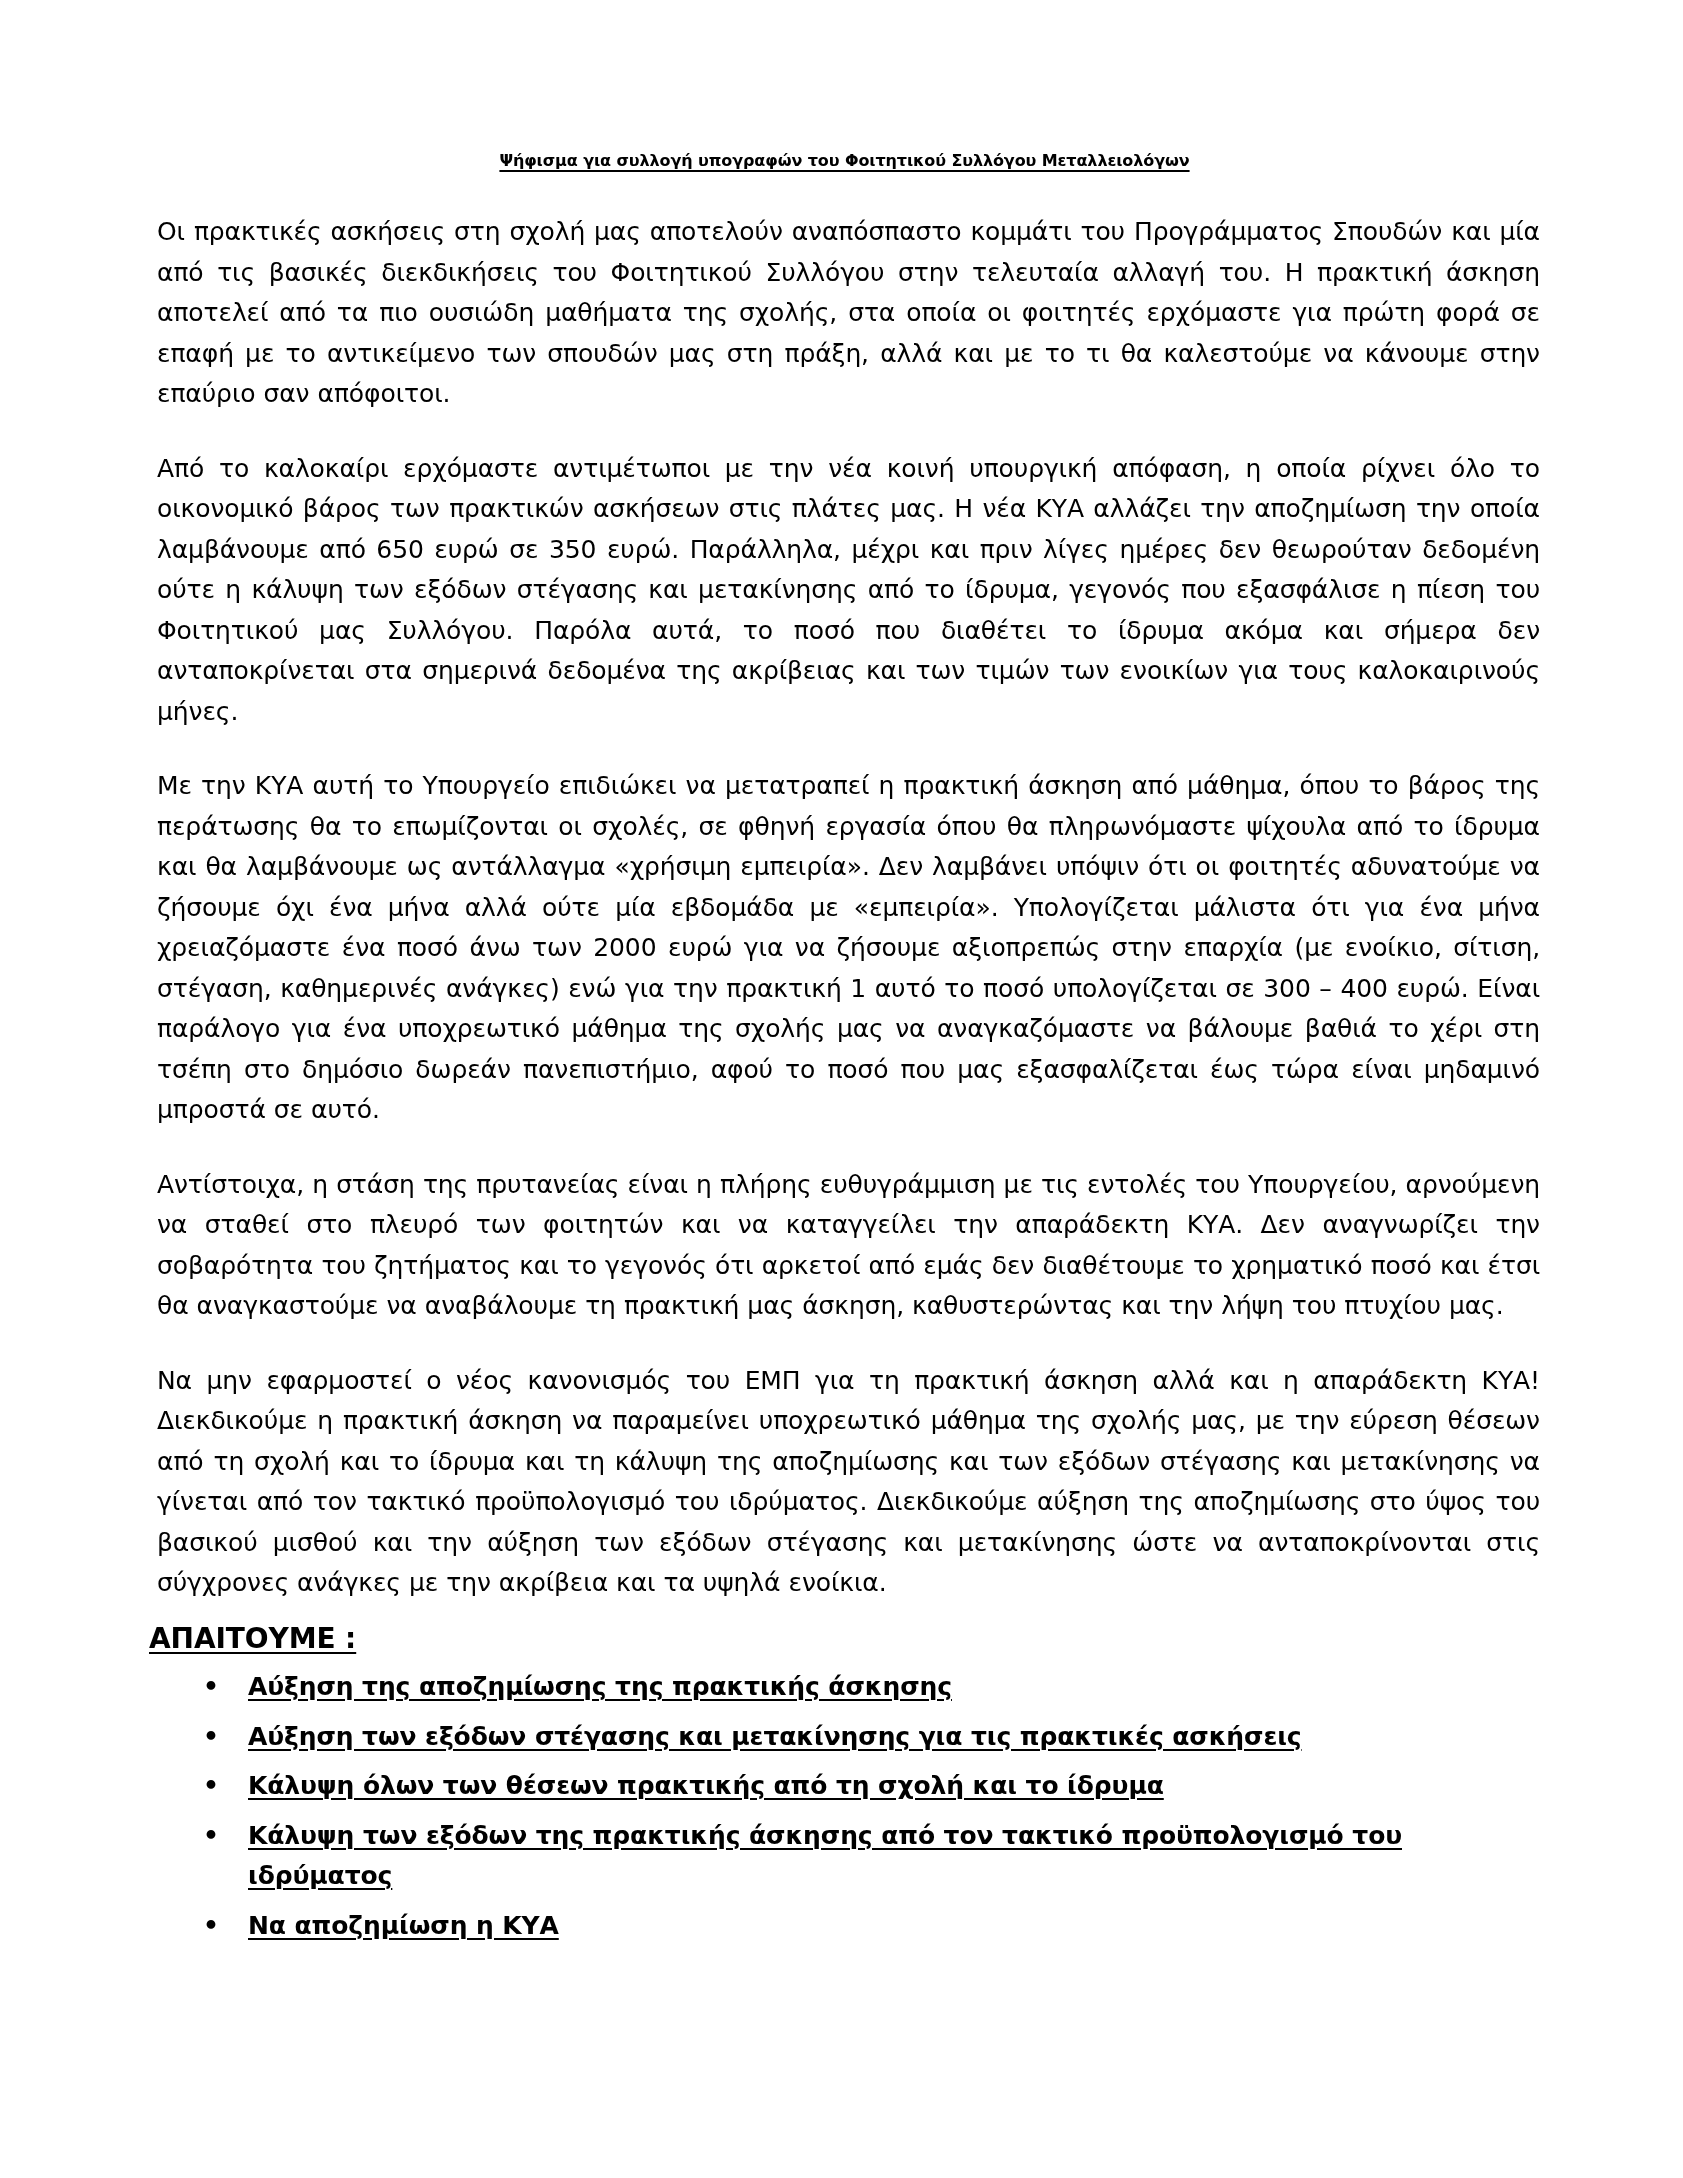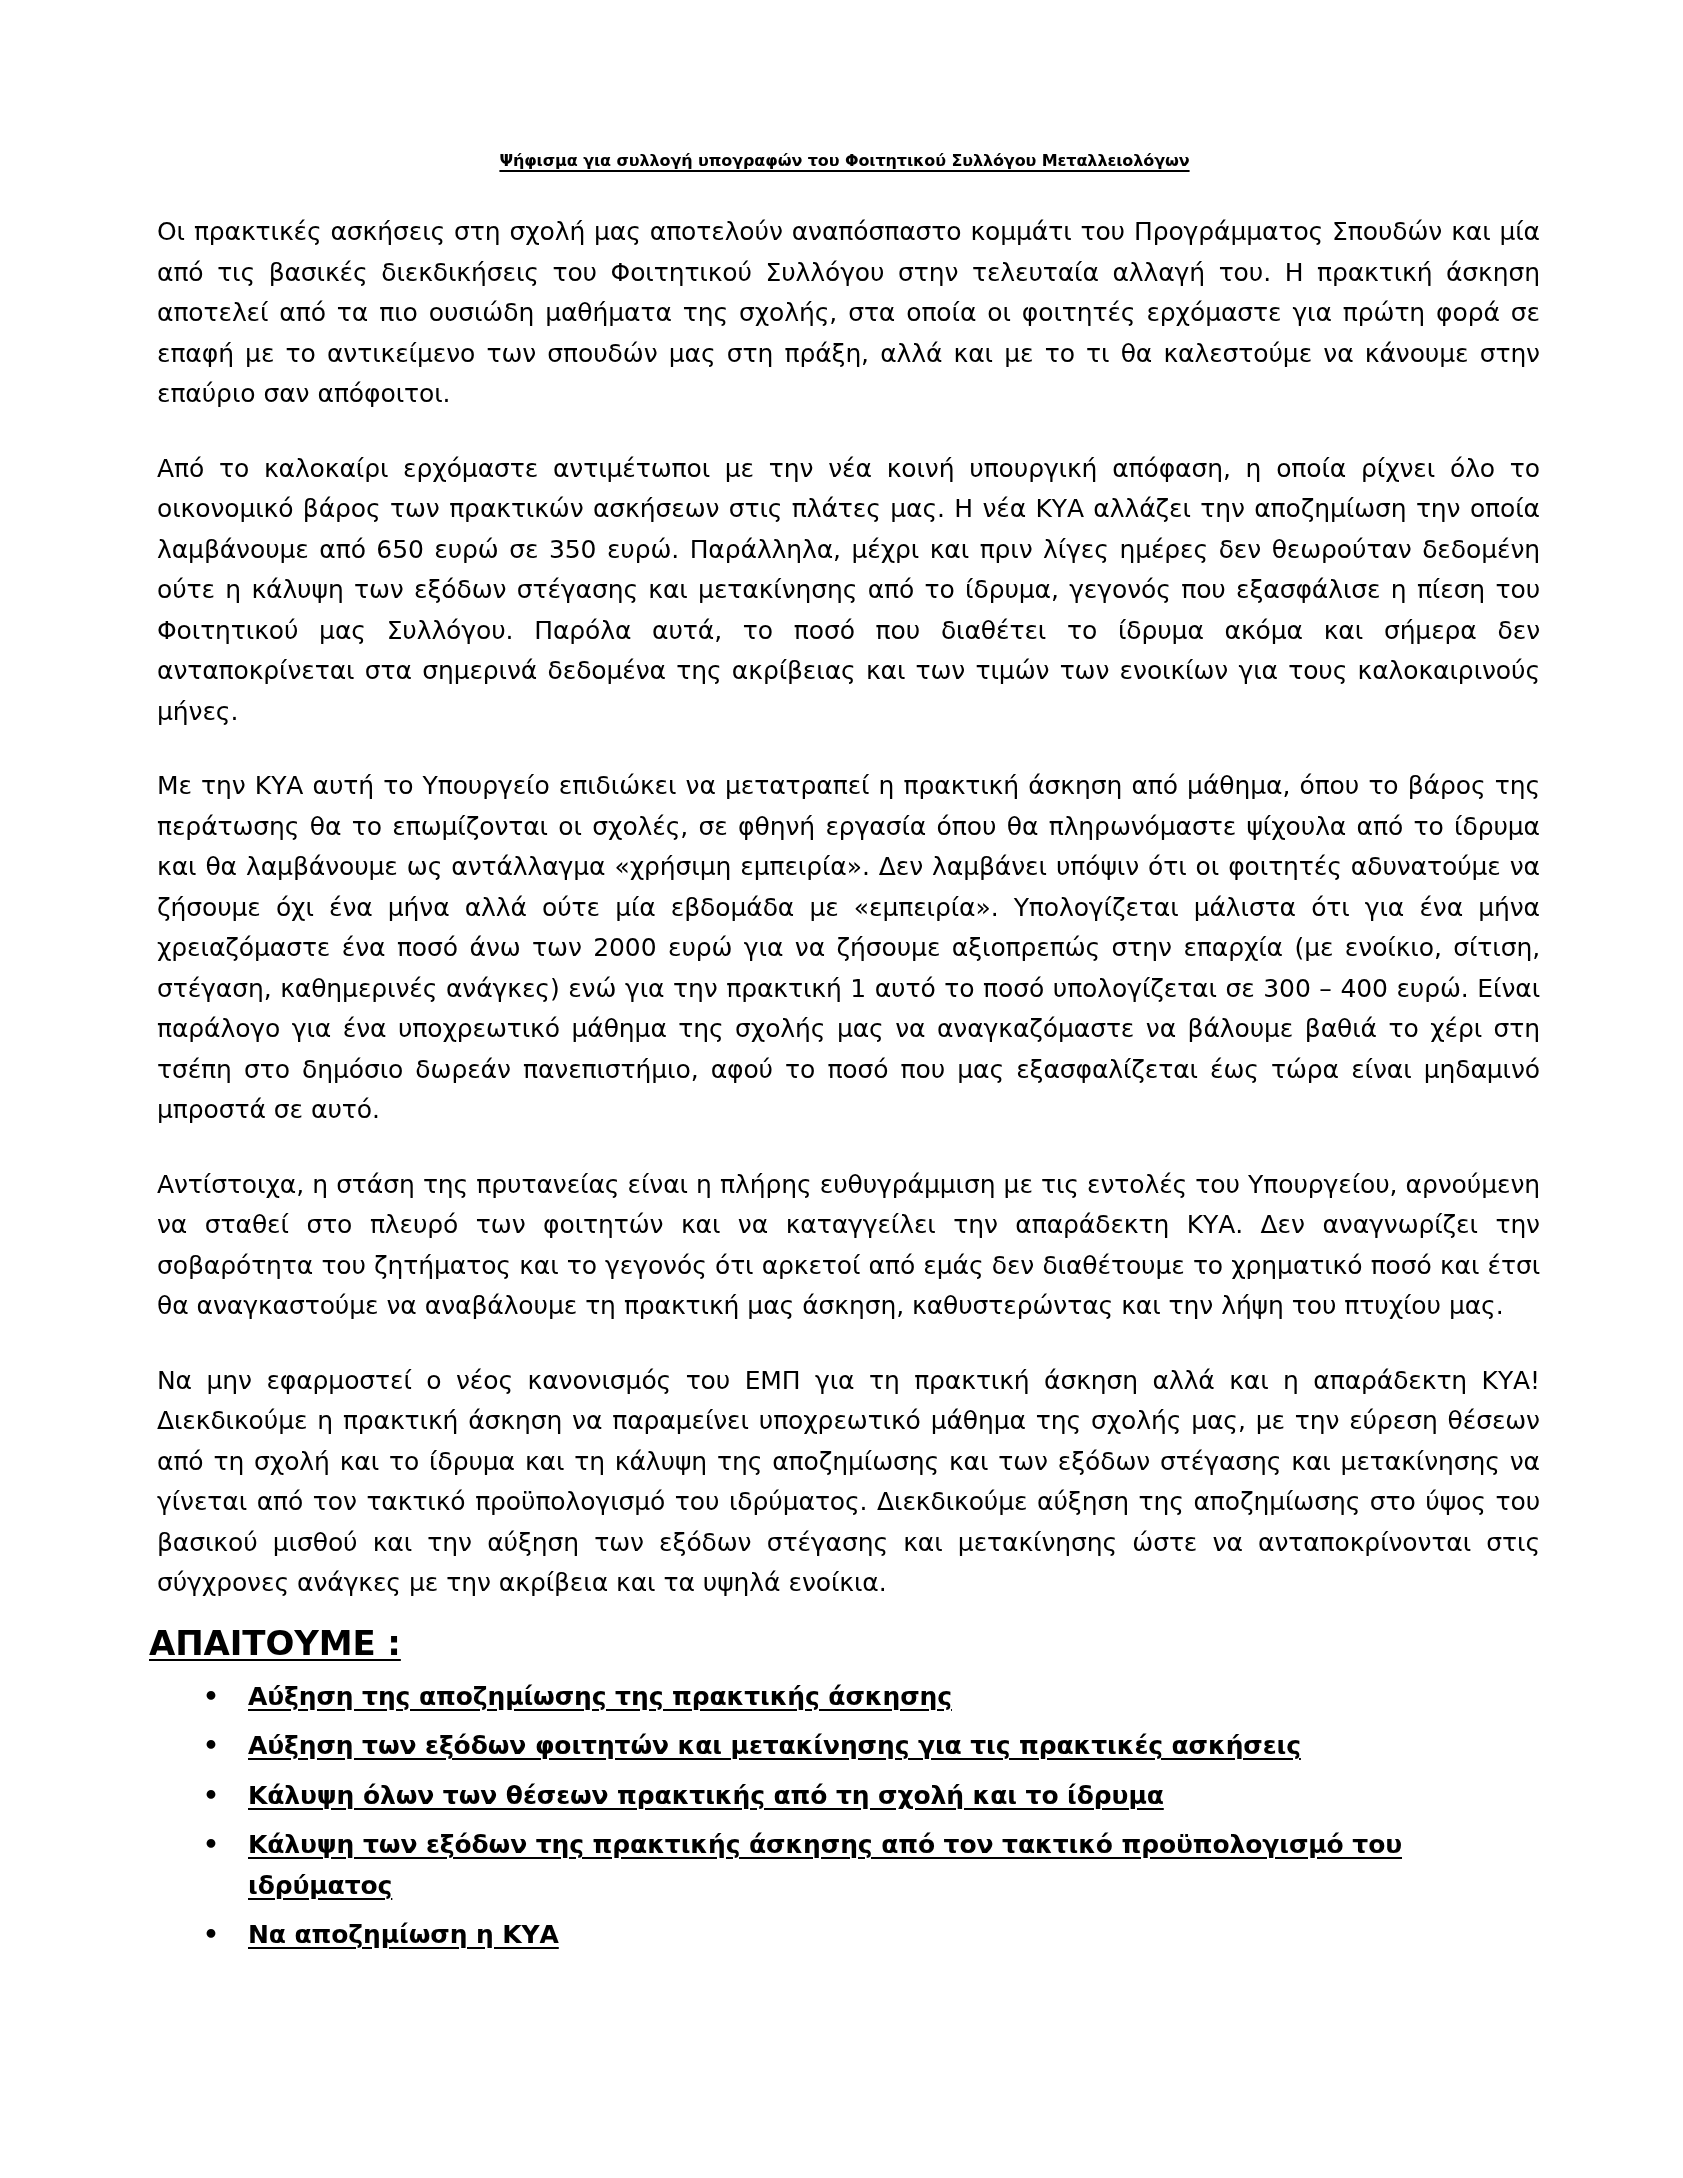--- a/index.html
+++ b/index.html
@@ -47,21 +47,21 @@
     text-align: justify;
     text-justify: inter-word;
     letter-spacing: -0.1px;
     word-spacing: 0.2px;
   }
   p.para:last-of-type {
     margin-bottom: 0;
   }
   .demands-head {
     margin: 12px 0 6px 0;
-    font-size: 34px;
+    font-size: 28px;
     font-weight: bold;
     line-height: 1.62;
     letter-spacing: -0.1px;
   }
   .demands-head .u {
     text-decoration: underline;
     text-underline-offset: 4px;
     text-decoration-thickness: 2px;
   }
   ul.demands {
@@ -108,21 +108,21 @@
 
     <div class="demands-head"><span class="u">ΑΠΑΙΤΟΥΜΕ :</span></div>
 
     <ul class="demands">
       <li>
         <span class="bullet">•</span>
         <span class="txt">Αύξηση της αποζημίωσης της πρακτικής άσκησης</span>
       </li>
       <li>
         <span class="bullet">•</span>
-        <span class="txt">Αύξηση των εξόδων φοιτητών και μετακίνησης για τις πρακτικές ασκήσεις</span>
+        <span class="txt">Αύξηση των εξόδων στέγασης και μετακίνησης για τις πρακτικές ασκήσεις</span>
       </li>
       <li>
         <span class="bullet">•</span>
         <span class="txt">Κάλυψη όλων των θέσεων πρακτικής από τη σχολή και το ίδρυμα</span>
       </li>
       <li>
         <span class="bullet">•</span>
         <span class="txt">Κάλυψη των εξόδων της πρακτικής άσκησης από τον τακτικό προϋπολογισμό του ιδρύματος</span>
       </li>
       <li>

